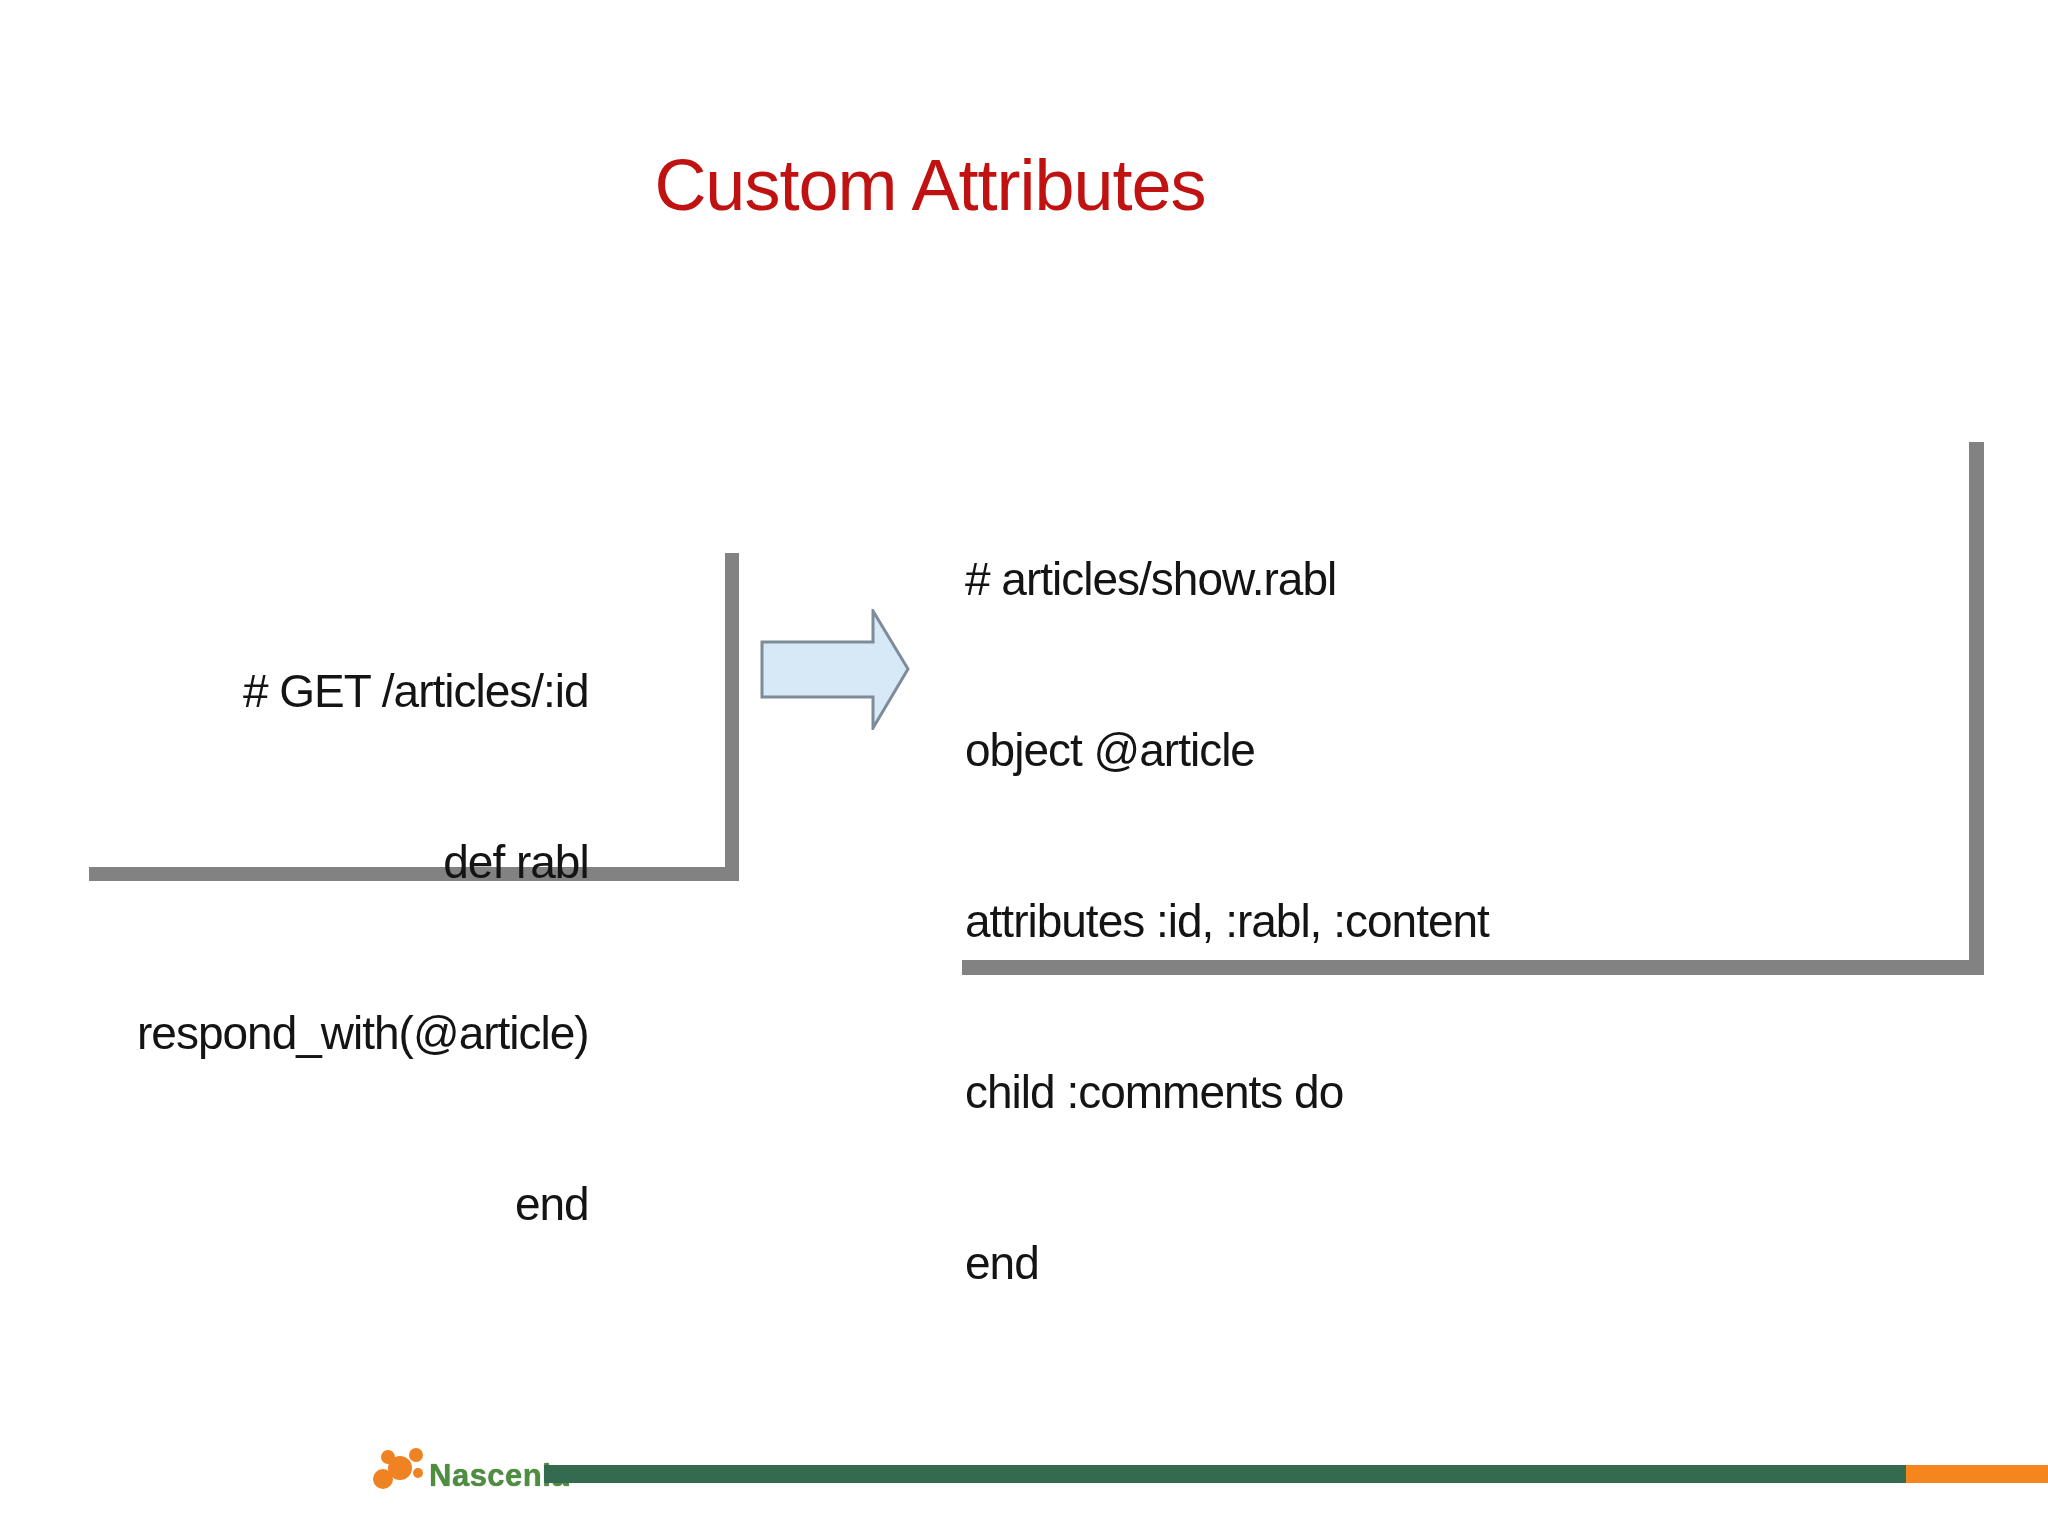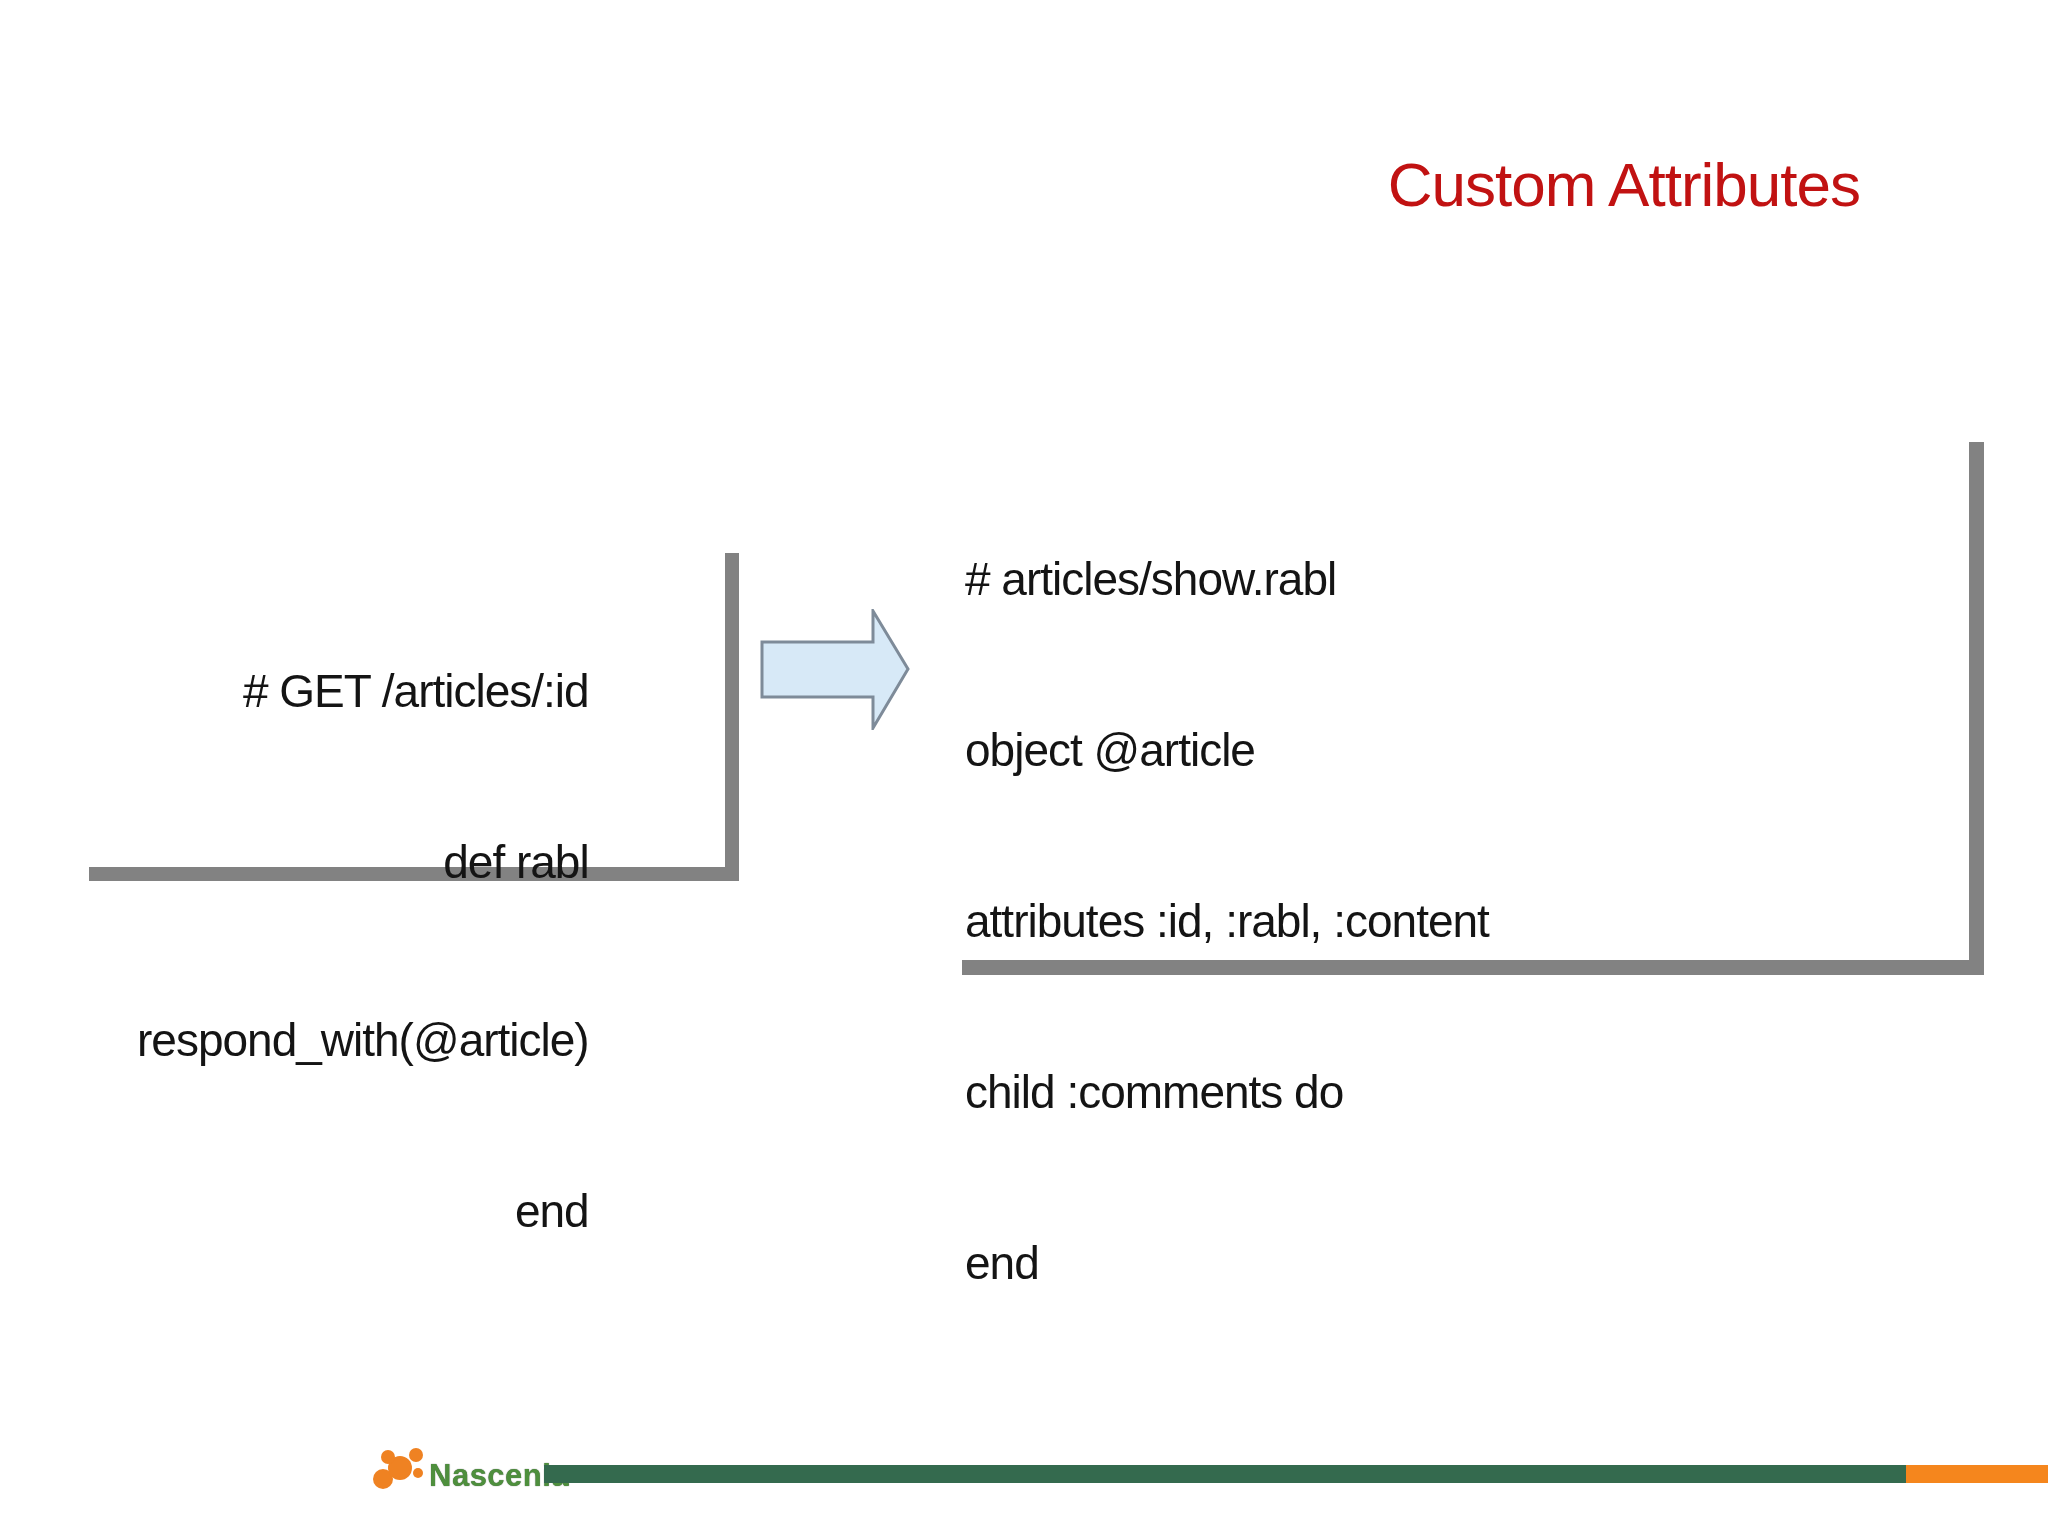--- a/index.html
+++ b/index.html
@@ -2,42 +2,42 @@
 <html style="--title-red: #c11212; --code-text: #141414; --frame-gray: #828282; --arrow-fill: #d7e9f7; --arrow-stroke: #7e8b99; --bar-green: #346a4e; --bar-orange: #f5861d; --logo-orange: #ef8222; --brand-green: #4e8f3d;"><head>
 <meta charset="utf-8">
 <style>
   html,body{margin:0;padding:0;background:#ffffff;}
   .slide{
     position:relative;width:2048px;height:1536px;background:#ffffff;overflow:hidden;
     font-family:"Liberation Sans",sans-serif;
   }
   .title{
     position:absolute;top:137px;left:0;width:1860px;margin:0;
-    text-align:right;font-weight:400;
-    font-size:62px;line-height:96px;letter-spacing:-1px;
+    text-align:center;font-weight:400;
+    font-size:72px;line-height:96px;letter-spacing:-1px;
     color:var(--title-red);
   }
   .frame{position:absolute;}
   .frame-left{
     left:89px;top:553px;width:636px;height:314px;
     border-right:14px solid var(--frame-gray);
     border-bottom:14px solid var(--frame-gray);
   }
   .frame-right{
     left:962px;top:442px;width:1007px;height:518px;
     border-right:15px solid var(--frame-gray);
     border-bottom:15px solid var(--frame-gray);
   }
   .code{
     position:absolute;color:var(--code-text);
     font-size:46px;line-height:57px;letter-spacing:-1px;white-space:pre;
   }
   .code-left{left:113px;top:549px;text-align:right;}
   .code-right{left:965px;top:437px;}
-  .indent-sm{padding-left:24px;margin-top:7px;}
+  .indent-sm{padding-left:24px;}
   .indent-lg{padding-left:194px;}
   .arrow{position:absolute;left:760px;top:609px;}
   .arrow polygon{fill:var(--arrow-fill);stroke:var(--arrow-stroke);stroke-width:3;stroke-linejoin:miter;}
   .logo-mark{position:absolute;left:372px;top:1448px;}
   .logo-mark circle{fill:var(--logo-orange);}
   .brand{
     position:absolute;left:429px;top:1458px;
     font-size:31px;font-weight:700;color:var(--brand-green);
     letter-spacing:0.5px;
     text-shadow:0 0 1px rgba(25,45,25,0.85);

